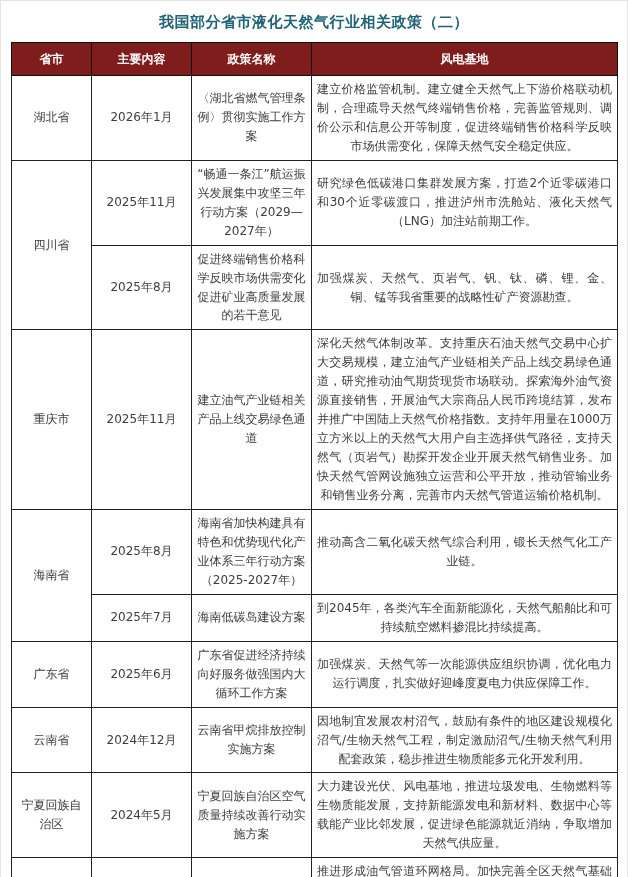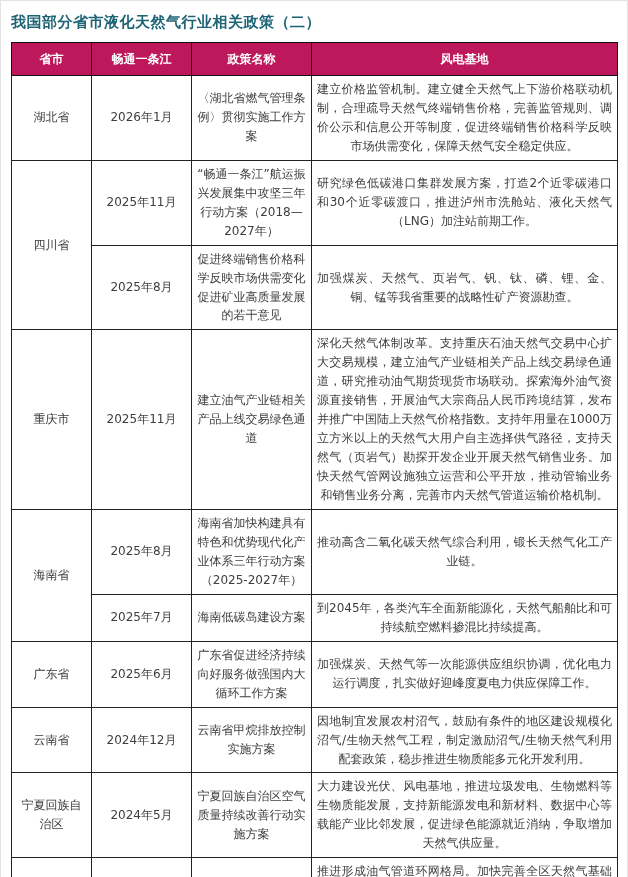--- a/index.html
+++ b/index.html
@@ -10,21 +10,21 @@
   }
   .page {
     width: 628px;
     min-height: 877px;
     box-sizing: border-box;
     background: #ffffff;
     border: 1px solid #e3e3e3;
     padding: 8px 10px 10px 10px;
   }
   .page-title {
-    text-align: left;
+    text-align: center;
     font-size: 15px;
     font-weight: bold;
     color: #1e6476;
     margin: 4px 0 10px 0;
     letter-spacing: 0.5px;
   }
   table.policy-table {
     border-collapse: collapse;
     table-layout: fixed;
     width: 606px;
@@ -34,21 +34,21 @@
   table.policy-table td {
     border: 1px solid #222222;
     font-size: 12px;
     color: #3d3d3d;
     vertical-align: middle;
     padding: 4px 5px;
     line-height: 1.58;
     word-break: break-all;
   }
   table.policy-table th {
-    background: #be185d;
+    background: #7f1d1d;
     color: #ffffff;
     font-weight: bold;
     height: 24px;
     text-align: center;
     border-color: #111111;
   }
   td.col-province,
   td.col-date,
   td.col-policy {
     text-align: center;
@@ -67,36 +67,36 @@
   <table class="policy-table">
     <colgroup>
       <col style="width:80px">
       <col style="width:100px">
       <col style="width:120px">
       <col style="width:306px">
     </colgroup>
     <thead>
       <tr>
         <th>省市</th>
-        <th>畅通一条江</th>
+        <th>主要内容</th>
         <th>政策名称</th>
         <th>风电基地</th>
       </tr>
     </thead>
     <tbody id="table-body">
         <tr>
           <td class="col-province" rowspan="1">湖北省</td>
           <td class="col-date">2026年1月</td>
           <td class="col-policy">〈湖北省燃气管理条例〉贯彻实施工作方案</td>
           <td class="col-content">建立价格监管机制。建立健全天然气上下游价格联动机制，合理疏导天然气终端销售价格，完善监管规则、调价公示和信息公开等制度，促进终端销售价格科学反映市场供需变化，保障天然气安全稳定供应。</td>
         </tr>
         <tr>
           <td class="col-province" rowspan="2">四川省</td>
           <td class="col-date">2025年11月</td>
-          <td class="col-policy">“畅通一条江”航运振兴发展集中攻坚三年行动方案（2018—2027年）</td>
+          <td class="col-policy">“畅通一条江”航运振兴发展集中攻坚三年行动方案（2029—2027年）</td>
           <td class="col-content">研究绿色低碳港口集群发展方案，打造2个近零碳港口和30个近零碳渡口，推进泸州市洗舱站、液化天然气（LNG）加注站前期工作。</td>
         </tr>
         <tr>
           <td class="col-date">2025年8月</td>
           <td class="col-policy">促进终端销售价格科学反映市场供需变化 促进矿业高质量发展的若干意见</td>
           <td class="col-content">加强煤炭、天然气、页岩气、钒、钛、磷、锂、金、铜、锰等我省重要的战略性矿产资源勘查。</td>
         </tr>
         <tr>
           <td class="col-province" rowspan="1">重庆市</td>
           <td class="col-date">2025年11月</td>

